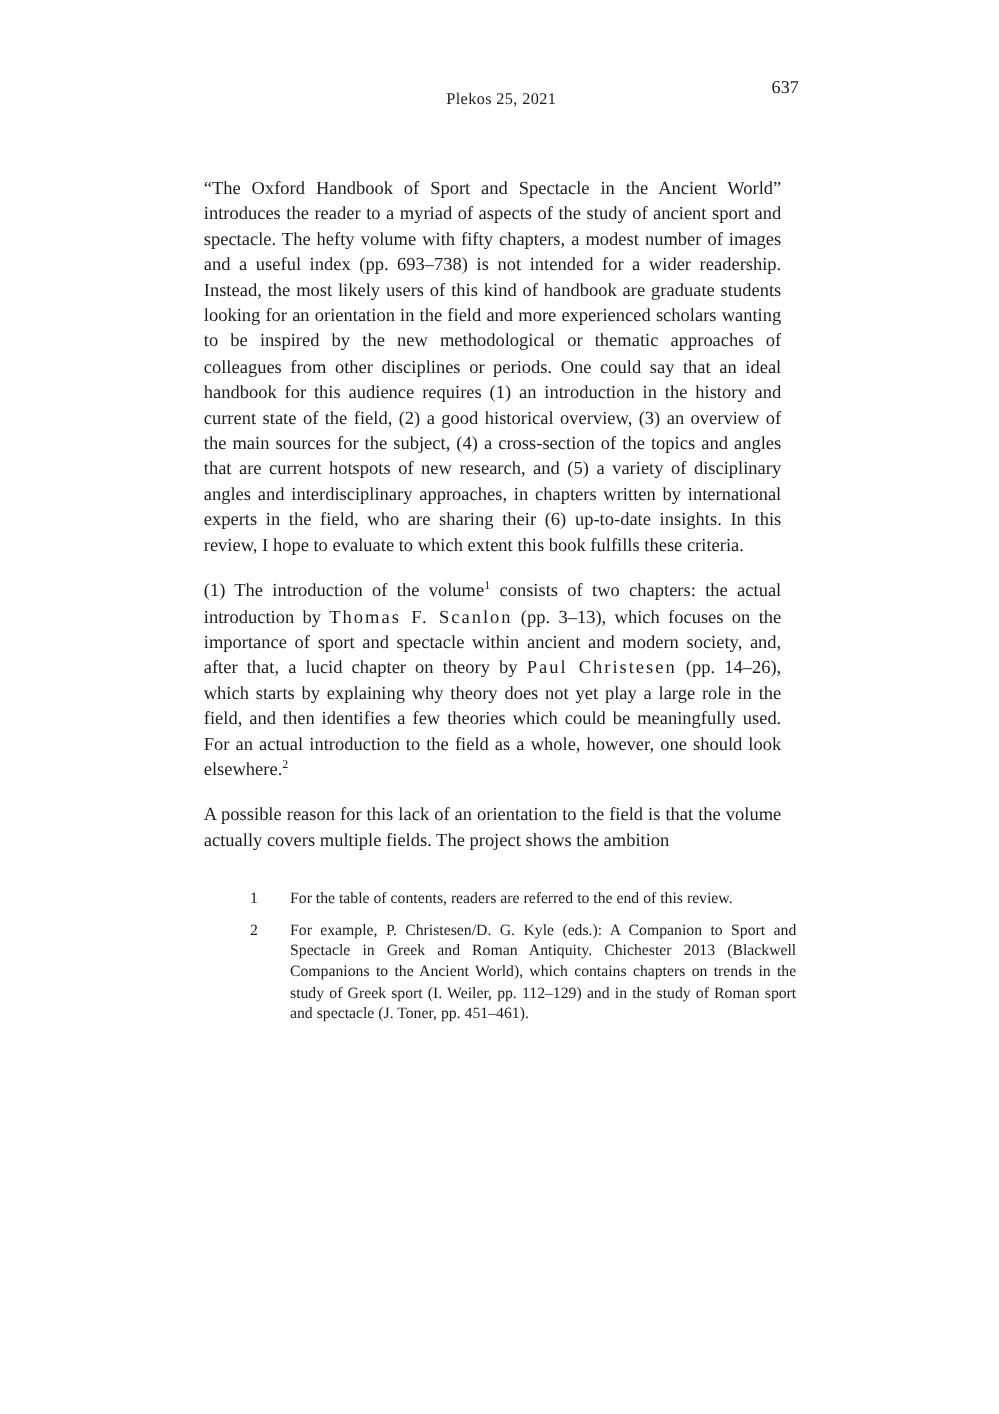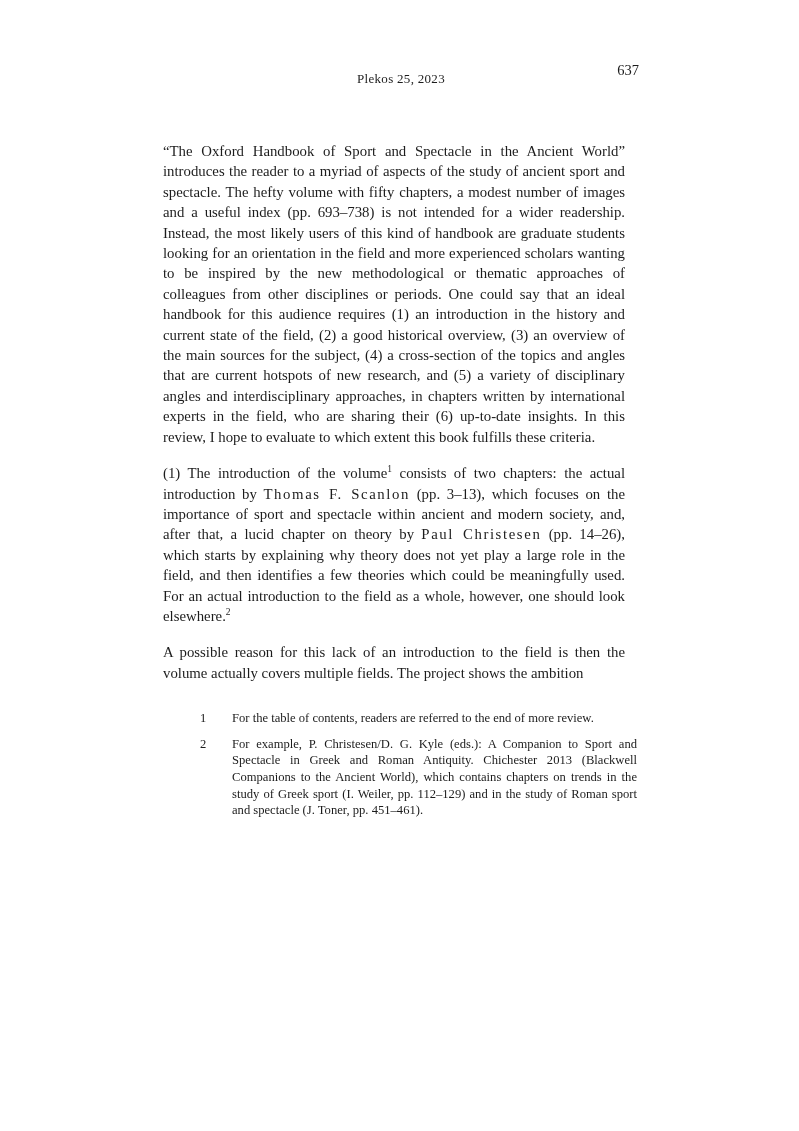--- a/index.html
+++ b/index.html
@@ -84,37 +84,37 @@
     hyphens: auto;
     -webkit-hyphens: auto;
   }
 </style>
 </head>
 <body>
 
 <div class="page">
 
   <div class="header-row">
-    <div class="journal-title">Plekos 25, 2023</div>
+    <div class="journal-title">Plekos 25, 2021</div>
     <div class="page-number">637</div>
   </div>
 
   <div class="content">
 
 
     <p class="para">“The Oxford Handbook of Sport and Spectacle in the Ancient World” introduces the reader to a myriad of aspects of the study of ancient sport and spectacle. The hefty volume with fifty chapters, a modest number of images and a useful index (pp. 693–738) is not intended for a wider readership. Instead, the most likely users of this kind of handbook are graduate students looking for an orientation in the field and more experienced scholars wanting to be inspired by the new methodological or thematic approaches of colleagues from other disciplines or periods. One could say that an ideal handbook for this audience requires (1) an introduction in the history and current state of the field, (2) a good historical overview, (3) an overview of the main sources for the subject, (4) a cross-section of the topics and angles that are current hotspots of new research, and (5) a variety of disciplinary angles and interdisciplinary approaches, in chapters written by international experts in the field, who are sharing their (6) up-to-date insights. In this review, I hope to evaluate to which extent this book fulfills these criteria.</p>
 
     <p class="para"><span>(1) The introduction of the volume</span><sup class="fnmark">1</sup><span> consists of two chapters: the actual introduction by </span><span class="spaced">Thomas F. Scanlon</span><span> (pp. 3–13), which focuses on the importance of sport and spectacle within ancient and modern society, and, after that, a lucid chapter on theory by </span><span class="spaced">Paul Christesen</span><span> (pp. 14–26), which starts by explaining why theory does not yet play a large role in the field, and then identifies a few theories which could be meaningfully used. For an actual introduction to the field as a whole, however, one should look elsewhere.</span><sup class="fnmark">2</sup></p>
 
-    <p class="para">A possible reason for this lack of an introduction to the field is then the volume actually covers multiple fields. The project shows the ambition</p>
+    <p class="para">A possible reason for this lack of an orientation to the field is that the volume actually covers multiple fields. The project shows the ambition</p>
 
     <div class="footnotes">
       <div class="fn">
         <span class="fn-num">1</span>
-        <span class="fn-text">For the table of contents, readers are referred to the end of more review.</span>
+        <span class="fn-text">For the table of contents, readers are referred to the end of this review.</span>
       </div>
       <div class="fn">
         <span class="fn-num">2</span>
         <span class="fn-text">For example, P. Christesen/D. G. Kyle (eds.): A Companion to Sport and Spectacle in Greek and Roman Antiquity. Chichester 2013 (Blackwell Companions to the Ancient World), which contains chapters on trends in the study of Greek sport (I. Weiler, pp. 112–129) and in the study of Roman sport and spectacle (J. Toner, pp. 451–461).</span>
       </div>
     </div>
 
   </div>
 
 </div>

